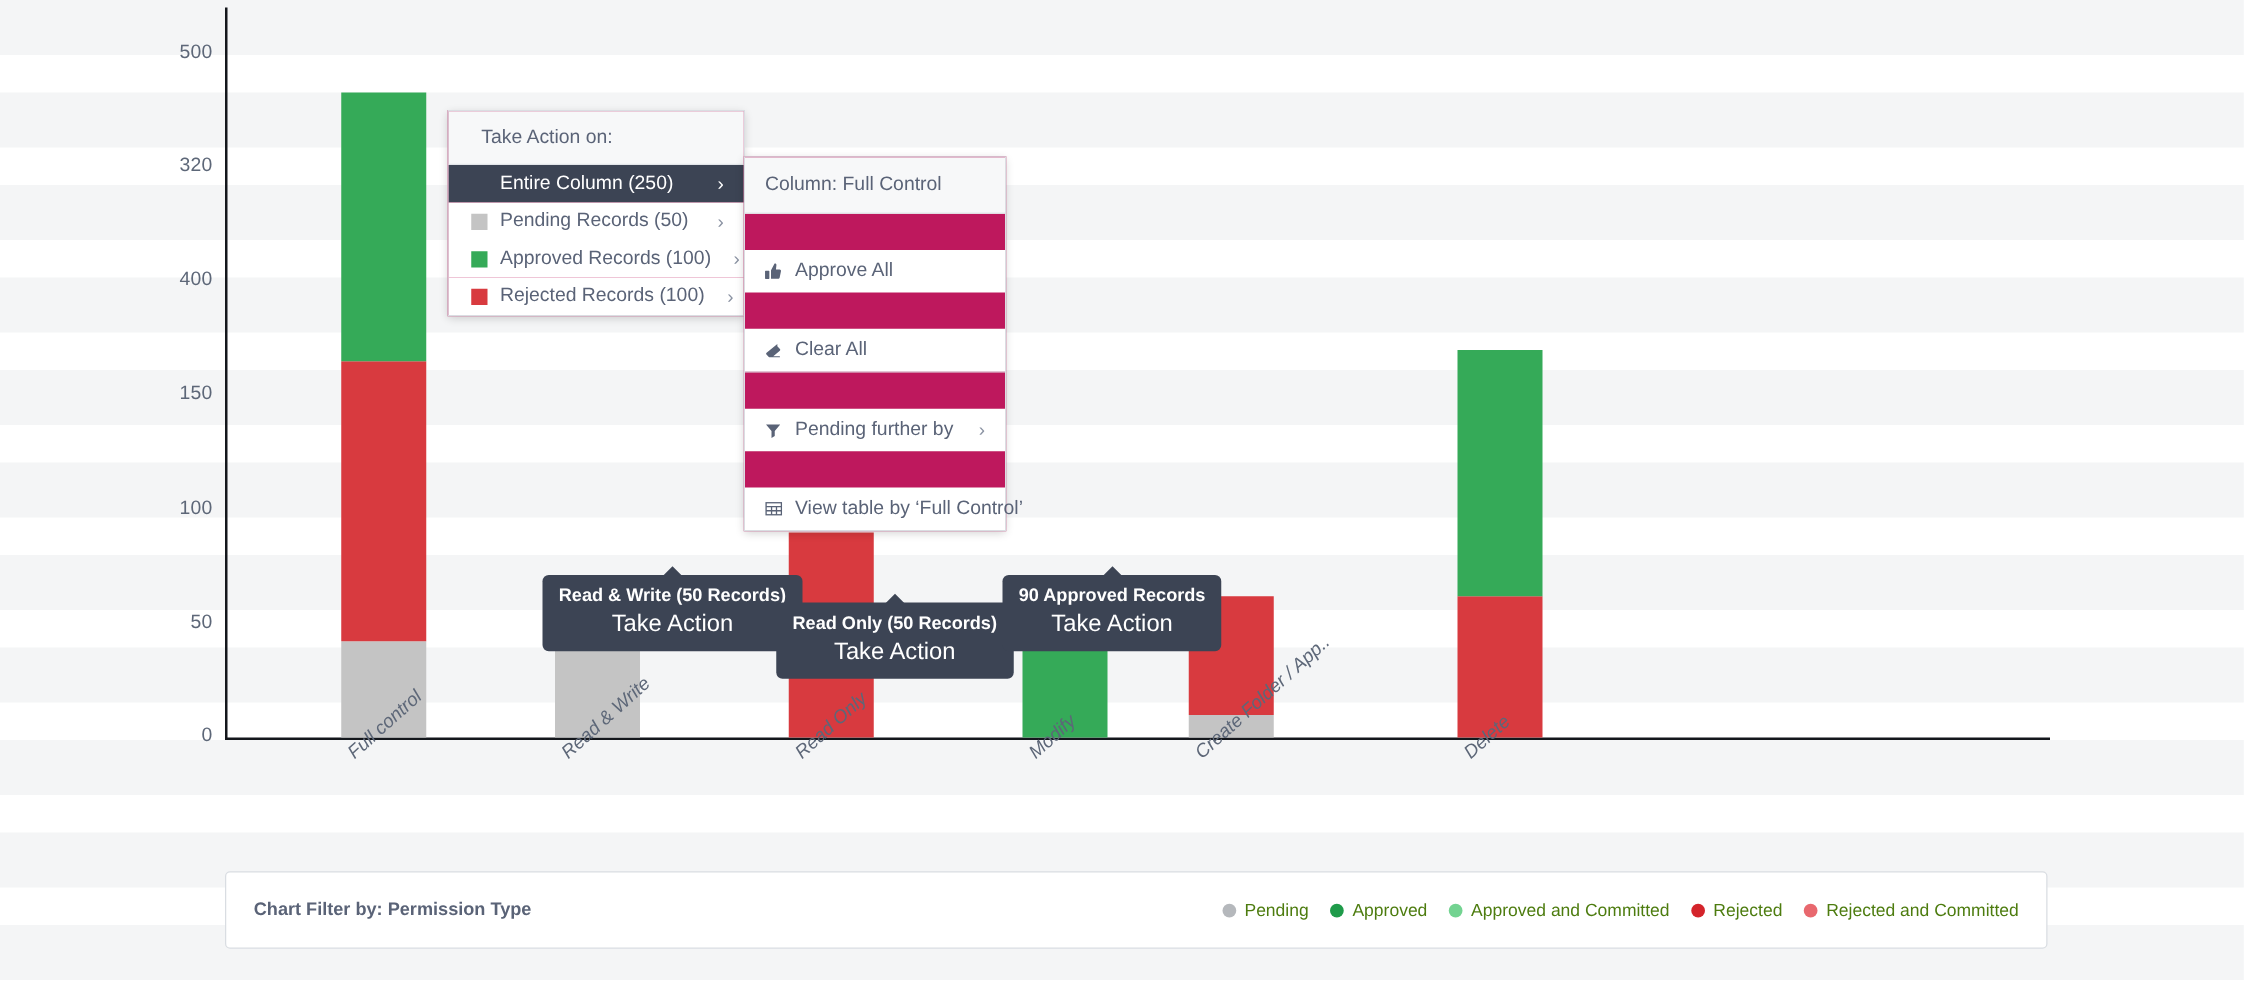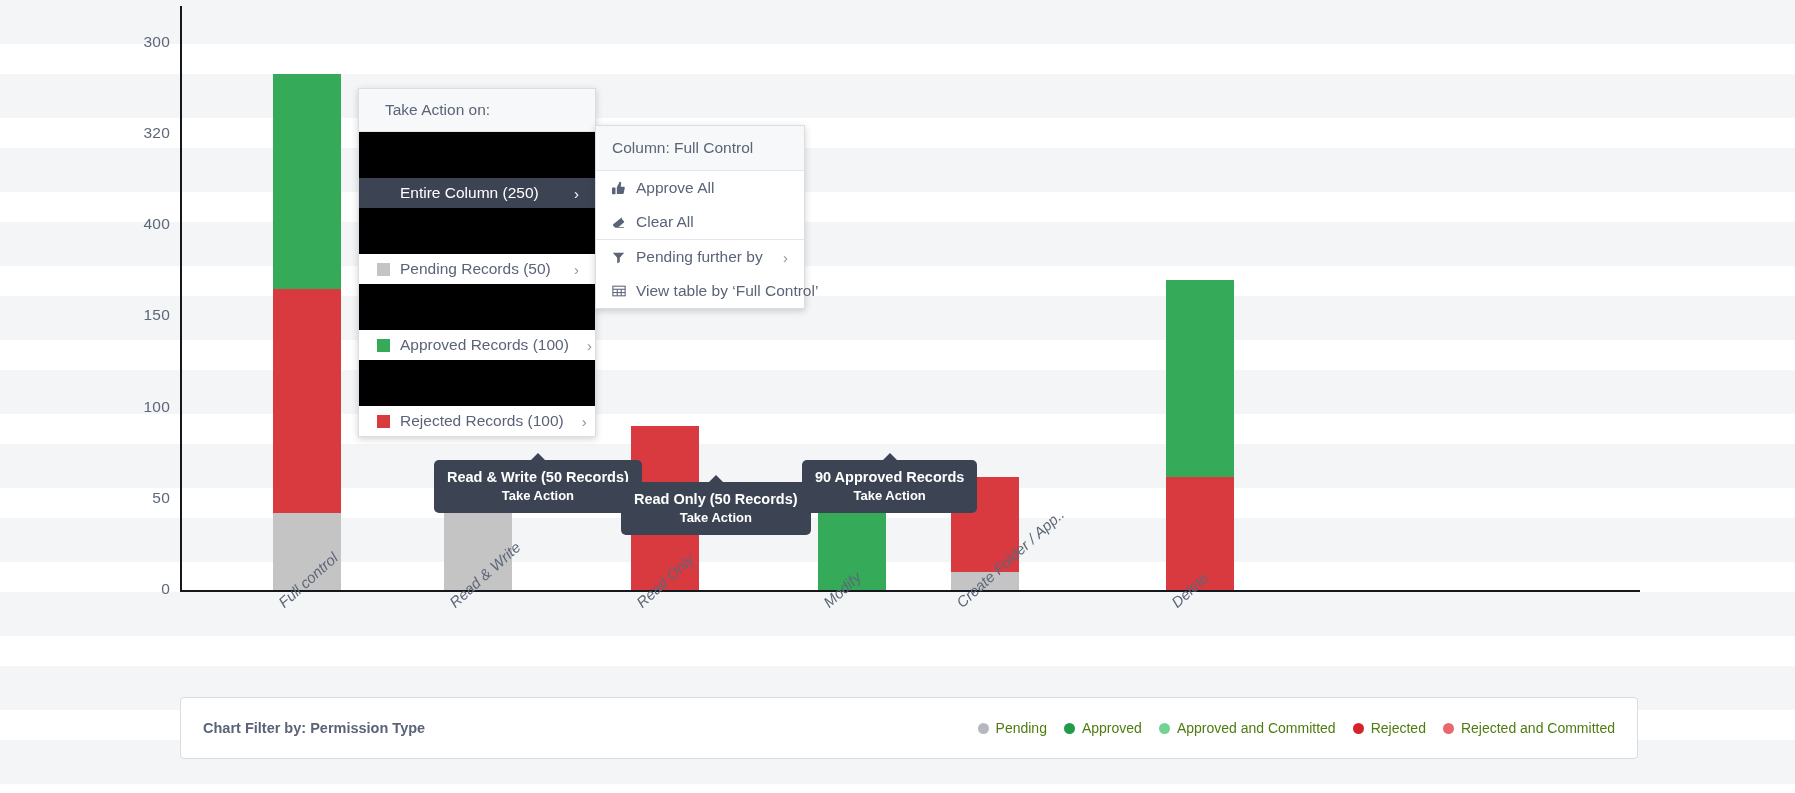--- a/index.html
+++ b/index.html
@@ -107,36 +107,36 @@
     color: #ffffff;
     border-radius: 5px;
     padding: 8px 13px 9px 13px;
     text-align: center;
     line-height: 1.32;
     font-size: 14.5px;
     white-space: nowrap;
     z-index: 40;
   }
   .tooltip .tt-title { font-weight: bold; font-size: 14.5px; }
-  .tooltip .tt-action { font-weight: bold; font-size: 13px; }
+  .tooltip .tt-action { font-weight: normal; font-size: 19px; }
   .tooltip .tt-arrow {
     position: absolute;
     top: -7px;
     left: 50%;
     margin-left: -8px;
     width: 0; height: 0;
     border-left: 8px solid transparent;
     border-right: 8px solid transparent;
     border-bottom: 8px solid #3c4454;
   }
 
   
   .menu {
     position: absolute;
-    background: #000000;
+    background: #be185d;
     border: 1px solid #dadde2;
     box-shadow: 0 2px 7px rgba(0,0,0,.18);
     z-index: 60;
     font-size: 15.5px;
   }
   .menu-header {
     padding: 12px 20px 12px 26px;
     color: #5a6377;
     background: #f7f8f9;
     border-bottom: 1px solid #e2e5e9;
@@ -172,27 +172,27 @@
     width: 17px;
     margin-right: 9px;
     display: inline-flex;
     justify-content: center;
     align-items: center;
     flex: 0 0 auto;
   }
   .sep { height: 1px; background: #e2e5e9; }
 
   #menu-primary { left: 358px; top: 88px; width: 236px; }
-  #menu-primary .menu-item { height: 30px; margin-top: 46px; }
+  #menu-primary .menu-item { height: 30px; }
   #menu-sub { left: 595px; top: 125px; width: 208px; }
   #menu-sub .menu-header {
     padding: 13px 20px 13px 16px;
     background: #f7f8f9;
   }
-  #menu-sub .menu-item { height: 34px; padding-left: 14px; }
+  #menu-sub .menu-item { height: 34px; padding-left: 14px; margin-top: 29px; }
 
   
   #footer-bar {
     position: absolute;
     left: 180px;
     top: 697px;
     width: 1458px;
     height: 62px;
     border: 1px solid #d9dde2;
     border-radius: 4px;
@@ -242,21 +242,21 @@
       <div class="band" style="top: 370px; height: 44px;"></div>
       <div class="band" style="top: 444px; height: 44px;"></div>
       <div class="band" style="top: 518px; height: 44px;"></div>
       <div class="band" style="top: 592px; height: 44px;"></div>
       <div class="band" style="top: 666px; height: 44px;"></div>
       <div class="band" style="top: 740px; height: 44px;"></div>
     </div>
 
   <div id="plot-frame">
     <div id="y-ticks">
-        <div class="y-tick-label" style="top: 32.5px;">300</div>
+        <div class="y-tick-label" style="top: 32.5px;">500</div>
         <div class="y-tick-label" style="top: 123.75px;">320</div>
         <div class="y-tick-label" style="top: 215px;">400</div>
         <div class="y-tick-label" style="top: 306.25px;">150</div>
         <div class="y-tick-label" style="top: 397.5px;">100</div>
         <div class="y-tick-label" style="top: 488.75px;">50</div>
         <div class="y-tick-label" style="top: 580px;">0</div>
       </div>
     <div id="y-axis-line"></div>
     <div id="x-axis-line"></div>
     <div id="bars">

